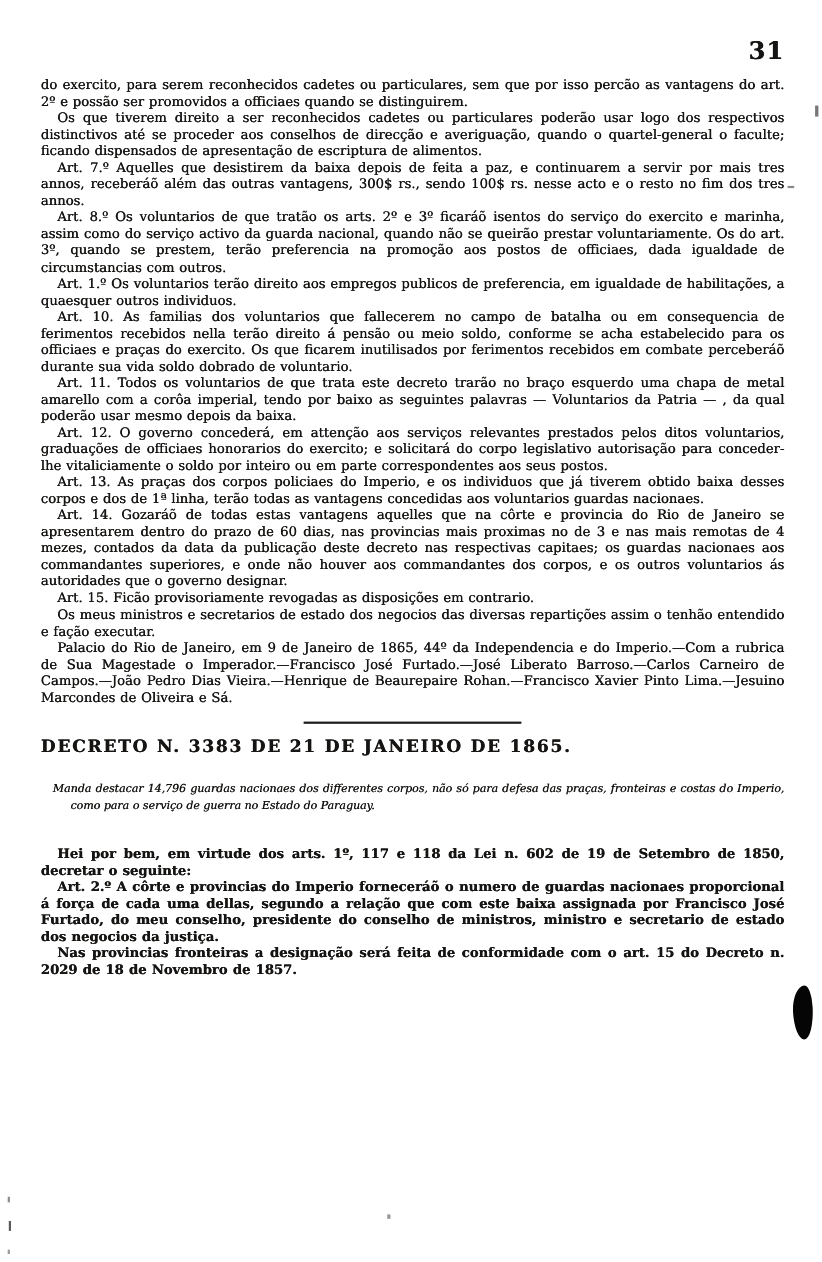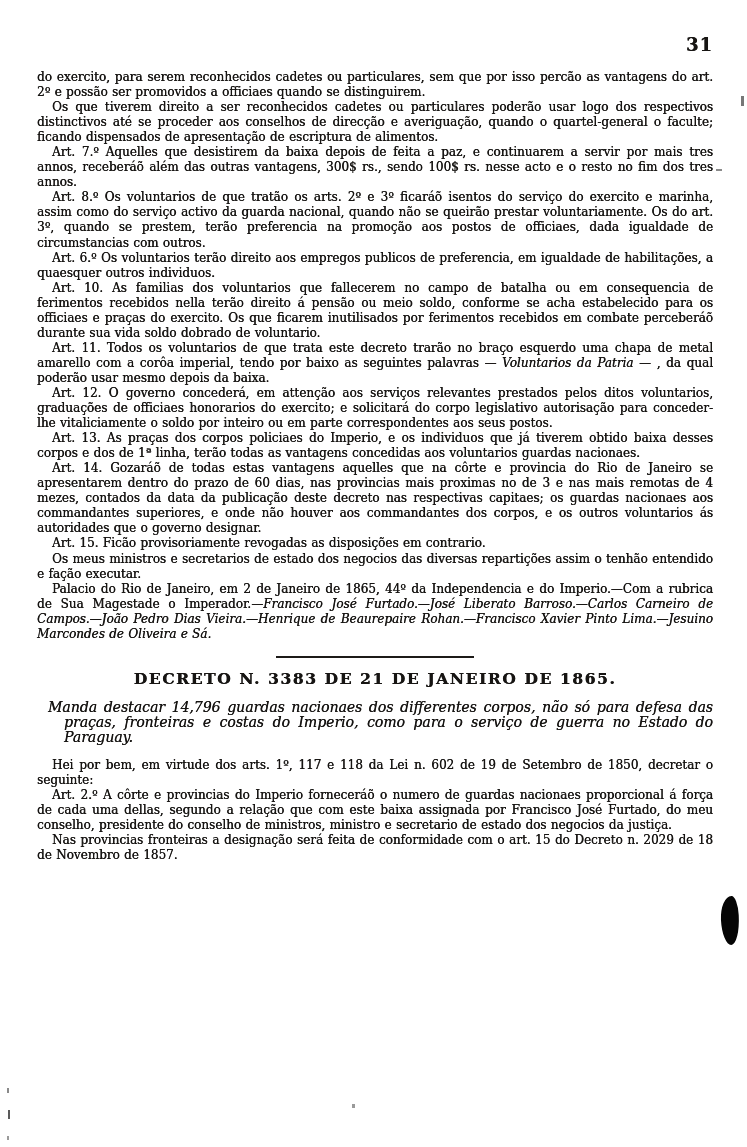--- a/index.html
+++ b/index.html
@@ -21,60 +21,60 @@
   .masthead-title {
     text-align: center;
     font-weight: bold;
     font-size: 17px;
     letter-spacing: 5px;
     text-shadow: 0.4px 0 0 currentColor;
   }
   .masthead-pagenum {
     position: absolute; right: 0; top: 0;
     font-weight: bold;
-    font-size: 18px;
+    font-size: 22px;
     letter-spacing: 1px;
     text-shadow: 0.4px 0 0 currentColor;
   }
   
   .body-text {
     font-size: 12px;
     line-height: 15.05px;
     text-align: justify;
     text-shadow: 0.3px 0 0 currentColor;
     word-spacing: 0.5px;
   }
   .body-text p { margin: 0; text-indent: 15px; }
   .body-text p.noindent { text-indent: 0; }
-  .it { font-style: italic; }
+  .it { }
   
   .divider {
     width: 198px; height: 2.5px;
     background: #1c1a18;
     margin: 14px auto 0 auto;
   }
   .decree-heading {
-    text-align: center;
+    text-align: left;
     font-weight: bold;
     font-size: 15.5px;
     letter-spacing: 1.6px;
     margin-top: 11px;
     text-shadow: 0.35px 0 0 currentColor;
   }
   .summary {
     font-style: italic;
-    font-size: 14px;
+    font-size: 10px;
     line-height: 14.8px;
-    margin-top: 12px;
+    margin-top: 23px;
     padding-left: 27px;
     text-indent: -16px;
     text-align: justify;
     text-shadow: 0.25px 0 0 currentColor;
   }
-  .after-summary { margin-top: 13px; }
+  .after-summary { margin-top: 28px; font-weight: bold; }
   
   .ink-blot {
     position: absolute;
     left: 721px; top: 896px;
     width: 18px; height: 49px;
     background: #050505;
     border-radius: 65% 35% 50% 50% / 48% 40% 60% 52%;
     transform: rotate(-3deg);
   }
   .speck { position: absolute; background: #6d6d6d; }
@@ -92,29 +92,29 @@
 
   <div class="masthead">
     <div class="masthead-pagenum">31</div>
   </div>
 
   <div class="body-text">
     <p class="noindent">do exercito, para serem reconhecidos cadetes ou particulares, sem que por isso percão as vantagens do art. 2º e possão ser promovidos a officiaes quando se distinguirem.</p>
     <p>Os que tiverem direito a ser reconhecidos cadetes ou particulares poderão usar logo dos respectivos distinctivos até se proceder aos conselhos de direcção e averiguação, quando o quartel-general o faculte; ficando dispensados de apresentação de escriptura de alimentos.</p>
     <p>Art. 7.º Aquelles que desistirem da baixa depois de feita a paz, e continuarem a servir por mais tres annos, receberáõ além das outras vantagens, 300$ rs., sendo 100$ rs. nesse acto e o resto no fim dos tres annos.</p>
     <p>Art. 8.º Os voluntarios de que tratão os arts. 2º e 3º ficaráõ isentos do serviço do exercito e marinha, assim como do serviço activo da guarda nacional, quando não se queirão prestar voluntariamente. Os do art. 3º, quando se prestem, terão preferencia na promoção aos postos de officiaes, dada igualdade de circumstancias com outros.</p>
-    <p>Art. 6.º Os voluntarios terão direito aos empregos publicos de preferencia, em igualdade de habilitações, a quaesquer outros individuos.</p>
+    <p>Art. 1.º Os voluntarios terão direito aos empregos publicos de preferencia, em igualdade de habilitações, a quaesquer outros individuos.</p>
     <p>Art. 10. As familias dos voluntarios que fallecerem no campo de batalha ou em consequencia de ferimentos recebidos nella terão direito á pensão ou meio soldo, conforme se acha estabelecido para os officiaes e praças do exercito. Os que ficarem inutilisados por ferimentos recebidos em combate perceberáõ durante sua vida soldo dobrado de voluntario.</p>
     <p><span>Art. 11. Todos os voluntarios de que trata este decreto trarão no braço esquerdo uma chapa de metal amarello com a corôa imperial, tendo por baixo as seguintes palavras — </span><span class="it">Voluntarios da Patria</span><span> — , da qual poderão usar mesmo depois da baixa.</span></p>
     <p>Art. 12. O governo concederá, em attenção aos serviços relevantes prestados pelos ditos voluntarios, graduações de officiaes honorarios do exercito; e solicitará do corpo legislativo autorisação para conceder-lhe vitaliciamente o soldo por inteiro ou em parte correspondentes aos seus postos.</p>
     <p>Art. 13. As praças dos corpos policiaes do Imperio, e os individuos que já tiverem obtido baixa desses corpos e dos de 1ª linha, terão todas as vantagens concedidas aos voluntarios guardas nacionaes.</p>
     <p>Art. 14. Gozaráõ de todas estas vantagens aquelles que na côrte e provincia do Rio de Janeiro se apresentarem dentro do prazo de 60 dias, nas provincias mais proximas no de 3 e nas mais remotas de 4 mezes, contados da data da publicação deste decreto nas respectivas capitaes; os guardas nacionaes aos commandantes superiores, e onde não houver aos commandantes dos corpos, e os outros voluntarios ás autoridades que o governo designar.</p>
     <p>Art. 15. Ficão provisoriamente revogadas as disposições em contrario.</p>
     <p>Os meus ministros e secretarios de estado dos negocios das diversas repartições assim o tenhão entendido e fação executar.</p>
-    <p><span>Palacio do Rio de Janeiro, em 2 de Janeiro de 1865, 44º da Independencia e do Imperio.—Com a rubrica de Sua Magestade o Imperador.—</span><span class="it">Francisco José Furtado.—José Liberato Barroso.—Carlos Carneiro de Campos.—João Pedro Dias Vieira.—Henrique de Beaurepaire Rohan.—Francisco Xavier Pinto Lima.—Jesuino Marcondes de Oliveira e Sá.</span></p>
+    <p><span>Palacio do Rio de Janeiro, em 9 de Janeiro de 1865, 44º da Independencia e do Imperio.—Com a rubrica de Sua Magestade o Imperador.—</span><span class="it">Francisco José Furtado.—José Liberato Barroso.—Carlos Carneiro de Campos.—João Pedro Dias Vieira.—Henrique de Beaurepaire Rohan.—Francisco Xavier Pinto Lima.—Jesuino Marcondes de Oliveira e Sá.</span></p>
   </div>
 
   <div class="divider"></div>
 
   <div class="decree-heading">DECRETO N. 3383 DE 21 DE JANEIRO DE 1865.</div>
 
   <div class="summary">Manda destacar 14,796 guardas nacionaes dos differentes corpos, não só para defesa das praças, fronteiras e costas do Imperio, como para o serviço de guerra no Estado do Paraguay.</div>
 
   <div class="body-text after-summary">
     <p>Hei por bem, em virtude dos arts. 1º, 117 e 118 da Lei n. 602 de 19 de Setembro de 1850, decretar o seguinte:</p>

